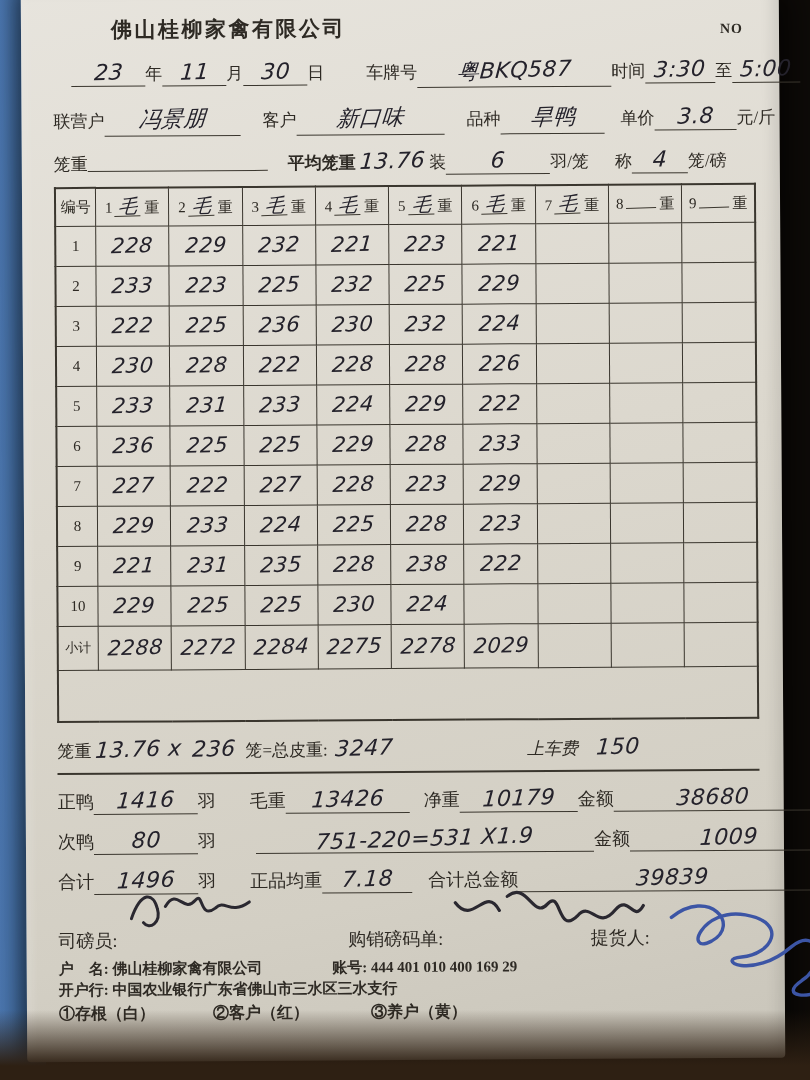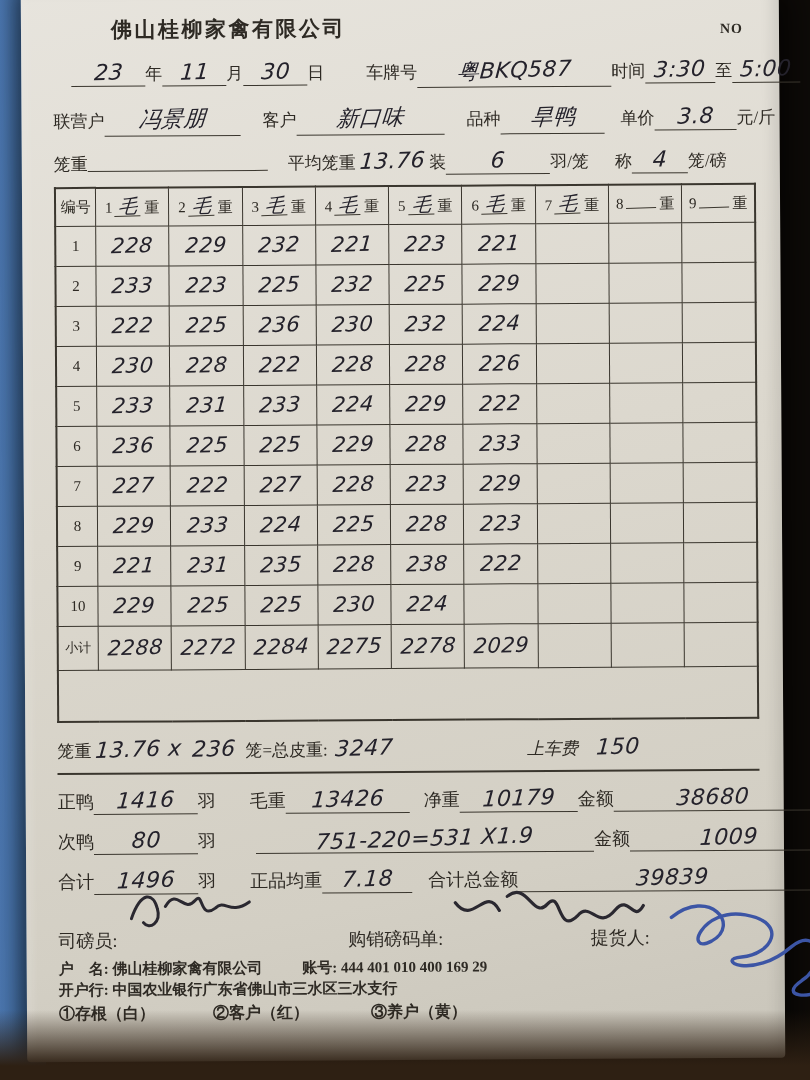--- a/index.html
+++ b/index.html
@@ -142,21 +142,21 @@
             <span class="hw hw-lg">3.8</span>
           </span>
         <span class="lbl" style="margin-left:auto;margin-right:2px;">元/斤</span>
       </div>
 
       <div class="row cage-row">
         <span class="lbl">笼重</span>
         <span class="u" style="min-width:172px;">
             <span class="hw hw-lg"></span>
           </span>
-        <span class="lbl" style="margin-left:20px;">平均笼重</span>
+        <span class="lbl" style="margin-left:20px;font-weight:bold;">平均笼重</span>
         <span class="u" style="min-width:64px;border-bottom:none;">
             <span class="hw hw-lg">13.76</span>
           </span>
         <span class="lbl">装</span>
         <span class="u" style="min-width:96px;">
             <span class="hw hw-lg">6</span>
           </span>
         <span class="lbl">羽/笼</span>
         <span class="lbl" style="margin-left:26px;">称</span>
         <span class="u" style="min-width:48px;">
@@ -410,21 +410,21 @@
           <svg width="185" height="135" viewBox="0 0 185 135" style="top:-18px;">
             <path d="M18 32 C56 2, 88 40, 58 56 C30 70, 48 22, 92 30 C136 38, 118 70, 88 72 C60 74, 98 96, 138 62 C166 40, 172 82, 148 96 C124 112, 156 116, 176 102" fill="none" stroke="#3c55a5" stroke-width="3.4" stroke-linecap="round"></path>
           </svg>
         </span>
       </div>
 
       <div class="footer">
         <div>
           <span>户　名:</span>
           <span>佛山桂柳家禽有限公司</span>
-          <span style="margin-left:36px;">账号:</span>
+          <span style="margin-left:66px;">账号:</span>
           <span>444 401 010 400 169 29</span>
         </div>
         <div>
           <span>开户行:</span>
           <span>中国农业银行广东省佛山市三水区三水支行</span>
         </div>
         <div class="copies">
           <span class="c1">①存根（白）</span>
           <span class="c2">②客户（红）</span>
           <span class="c3">③养户（黄）</span>

